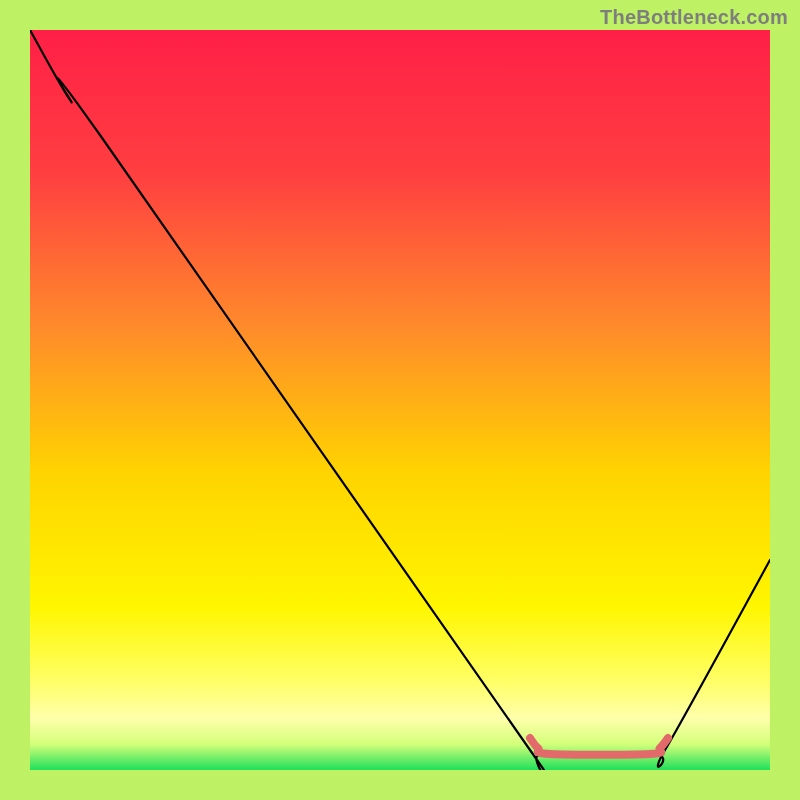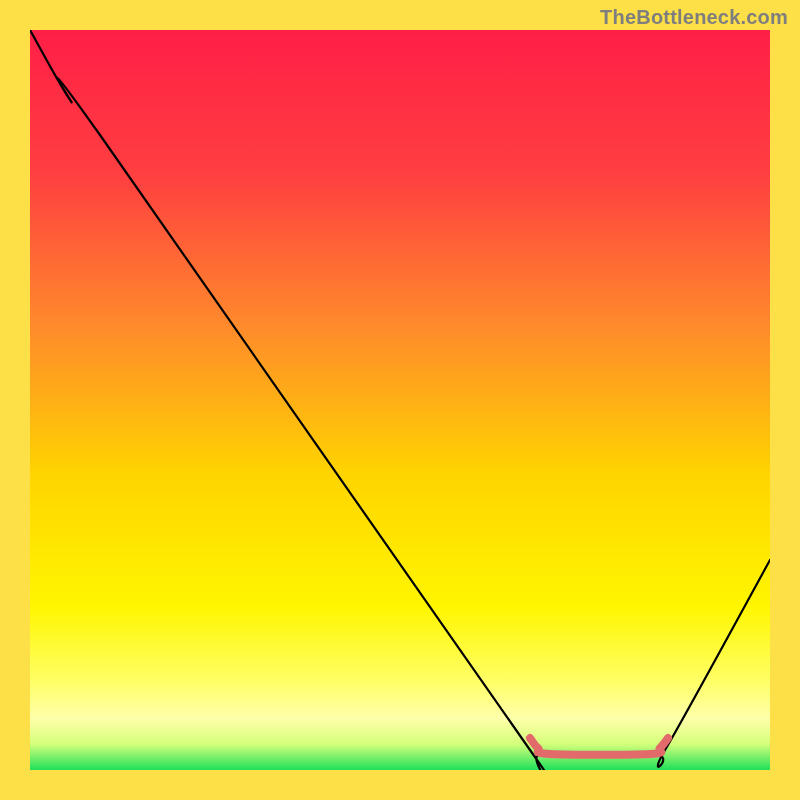--- a/index.html
+++ b/index.html
@@ -9,21 +9,21 @@
     height: 800px;
     background: #000;
     overflow: hidden;
   }
   .frame {
     position: absolute;
     top: 0;
     left: 0;
     width: 800px;
     height: 800px;
-    background: #fde047;
+    background: #bef264;
   }
   .plot-area {
     position: absolute;
     left: 30px;
     top: 30px;
     width: 740px;
     height: 740px;
   }
   .attribution {
     position: absolute;

